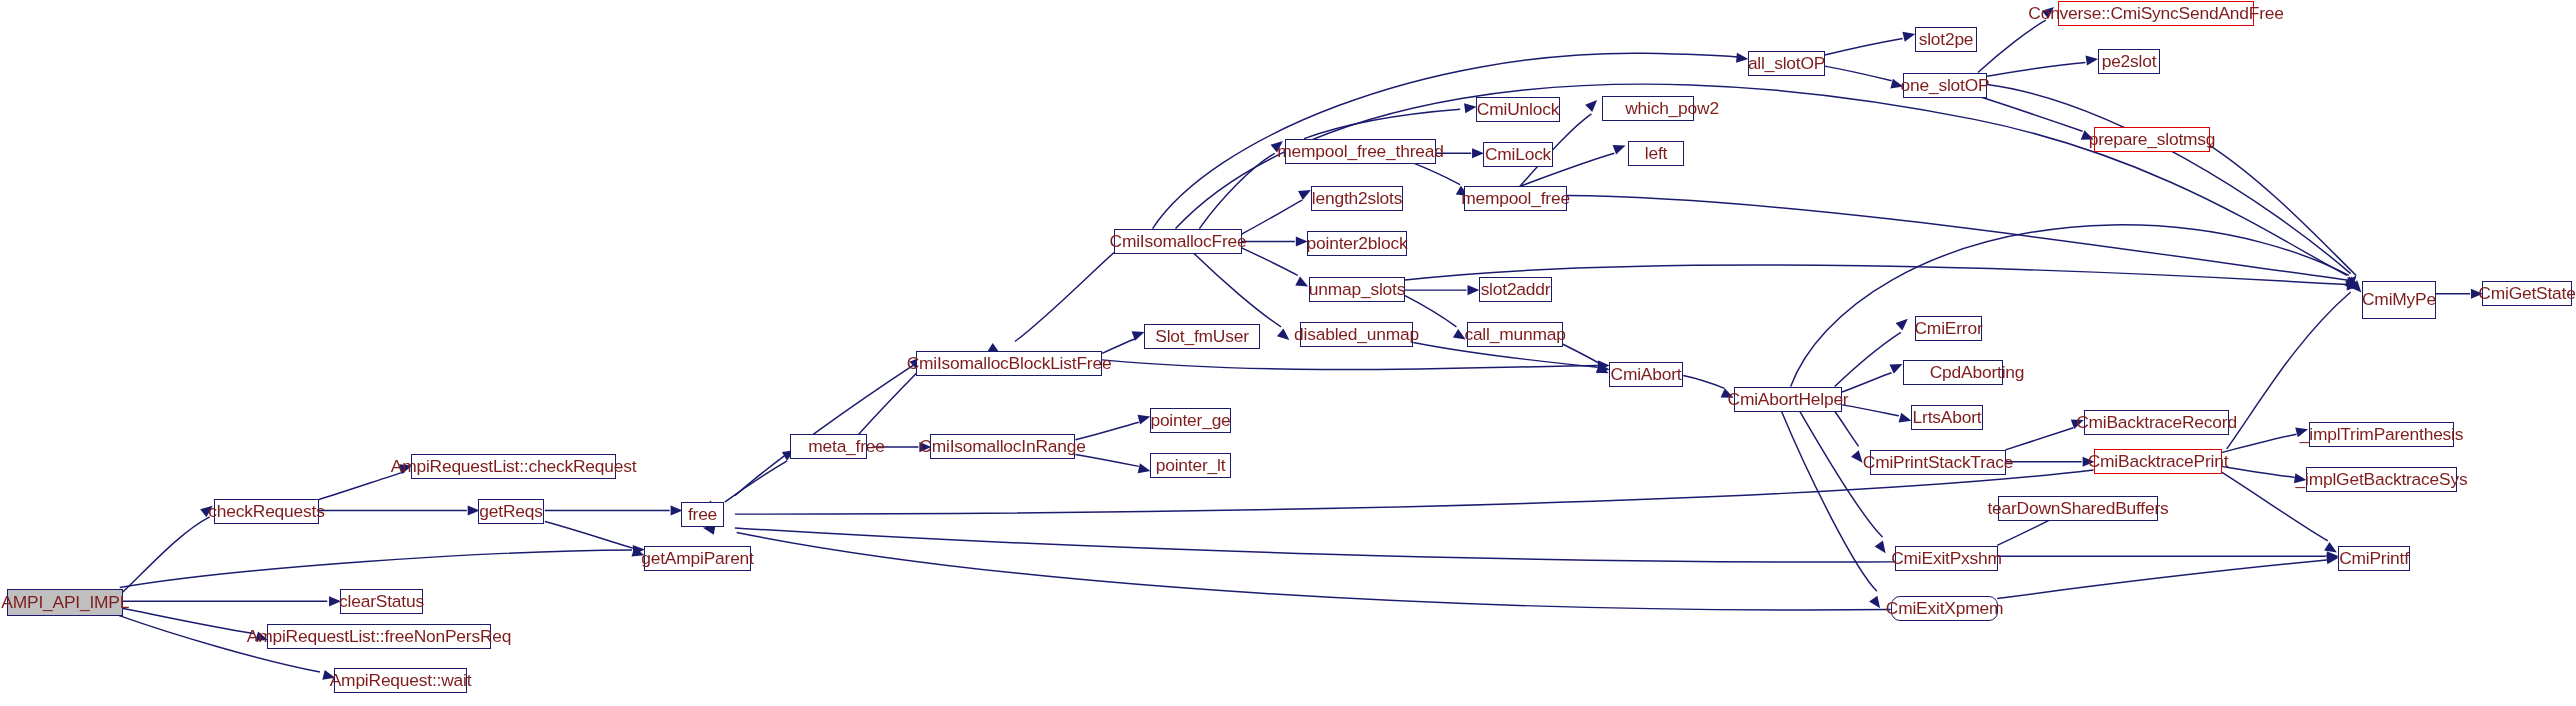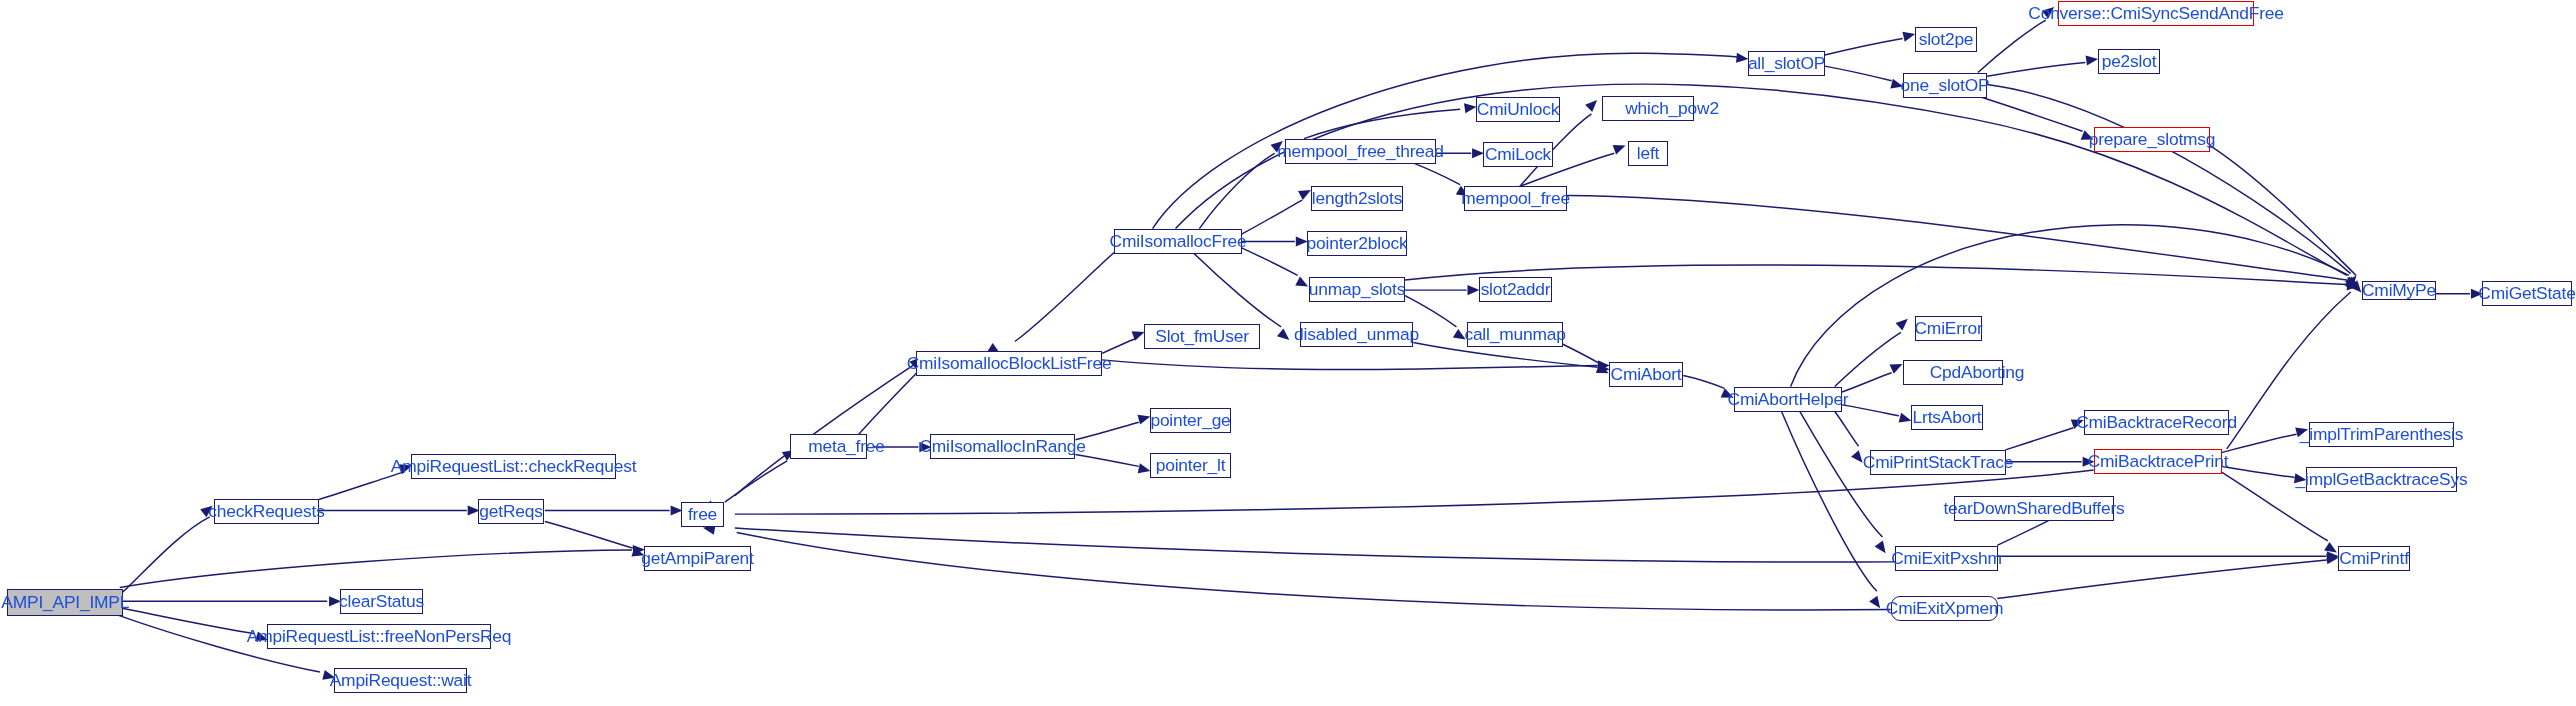--- a/index.html
+++ b/index.html
@@ -23,21 +23,21 @@
     top: 0;
     width: 2576px;
     height: 706px;
     pointer-events: none;
   }
   .node {
     position: absolute;
     box-sizing: border-box;
     border: 0.9px solid #1b1b6e;
     background: #ffffff;
-    color: #1d4ed8;
+    color: #7f1d1d;
     font-size: 17.4px;
     line-height: 1;
     white-space: nowrap;
     display: flex;
     align-items: center;
     justify-content: center;
     letter-spacing: -0.2px;
   }
   .node.root {
     background: #bfbfbf;
@@ -251,21 +251,21 @@
       </div>
       <div class="node" style="left: 1483px; top: 142px; width: 70px; height: 25px;">
         <span>CmiLock</span>
       </div>
       <div class="node" style="left: 1464px; top: 186px; width: 103px; height: 25px;">
         <span>mempool_free</span>
       </div>
       <div class="node" style="left: 1602px; top: 96px; width: 92px; height: 25px; padding-left: 48px;">
         <span>which_pow2</span>
       </div>
-      <div class="node" style="left: 1628px; top: 141px; width: 40px; height: 25px;">
+      <div class="node" style="left: 1628px; top: 141px; width: 56px; height: 25px;">
         <span>left</span>
       </div>
       <div class="node" style="left: 1479px; top: 277px; width: 73px; height: 25px;">
         <span>slot2addr</span>
       </div>
       <div class="node" style="left: 1467px; top: 322px; width: 96px; height: 25px;">
         <span>call_munmap</span>
       </div>
       <div class="node" style="left: 1609px; top: 362px; width: 74px; height: 25px;">
         <span>CmiAbort</span>
@@ -290,21 +290,21 @@
       </div>
       <div class="node hl" style="left: 2094px; top: 449px; width: 128px; height: 25px;">
         <span>CmiBacktracePrint</span>
       </div>
       <div class="node" style="left: 2309px; top: 422px; width: 145px; height: 25px;">
         <span>_implTrimParenthesis</span>
       </div>
       <div class="node" style="left: 2306px; top: 467px; width: 151px; height: 25px;">
         <span>_implGetBacktraceSys</span>
       </div>
-      <div class="node" style="left: 1954px; top: 496px; width: 160px; height: 25px;">
+      <div class="node" style="left: 1998px; top: 496px; width: 160px; height: 25px;">
         <span>tearDownSharedBuffers</span>
       </div>
       <div class="node" style="left: 1895px; top: 546px; width: 103px; height: 25px;">
         <span>CmiExitPxshm</span>
       </div>
       <div class="node" style="left: 1891px; top: 596px; width: 107px; height: 25px; border-radius: 9px;">
         <span>CmiExitXpmem</span>
       </div>
       <div class="node" style="left: 2338px; top: 546px; width: 72px; height: 25px;">
         <span>CmiPrintf</span>
@@ -320,21 +320,21 @@
       </div>
       <div class="node hl" style="left: 2058px; top: 0.9px; width: 196px; height: 25px;">
         <span>Converse::CmiSyncSendAndFree</span>
       </div>
       <div class="node" style="left: 2098px; top: 49px; width: 62px; height: 25px;">
         <span>pe2slot</span>
       </div>
       <div class="node hl" style="left: 2094px; top: 127px; width: 116px; height: 25px;">
         <span>prepare_slotmsg</span>
       </div>
-      <div class="node" style="left: 2362px; top: 281px; width: 74px; height: 19px;">
+      <div class="node" style="left: 2362px; top: 281px; width: 74px; height: 38px;">
         <span>CmiMyPe</span>
       </div>
       <div class="node" style="left: 2482px; top: 281px; width: 90px; height: 25px;">
         <span>CmiGetState</span>
       </div>
     </div>
 </div>
 
 
 </body></html>

